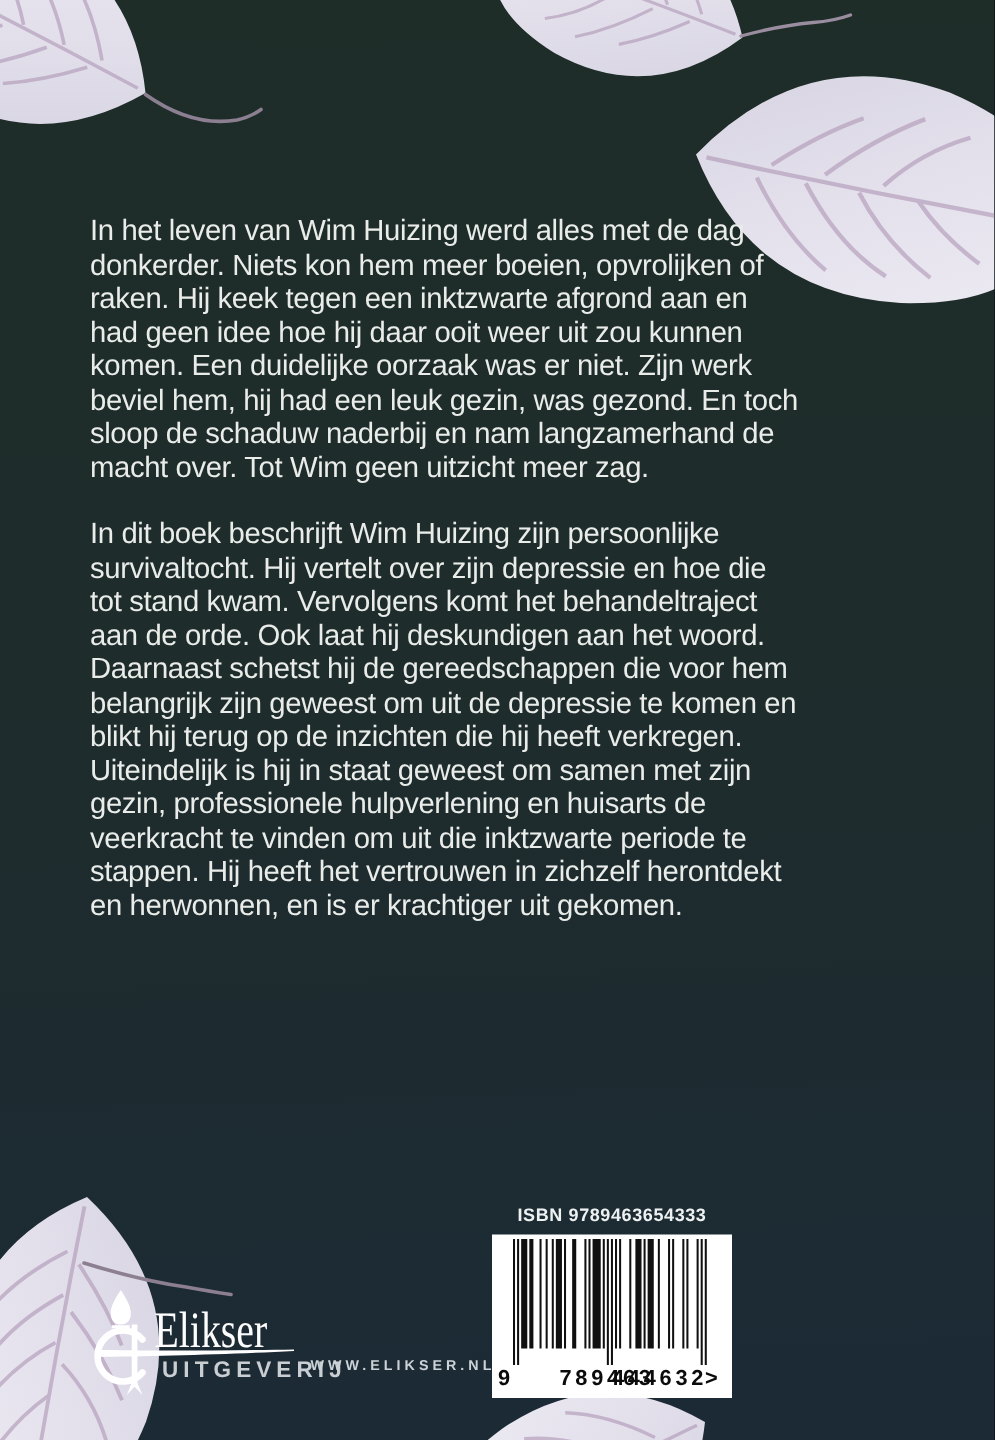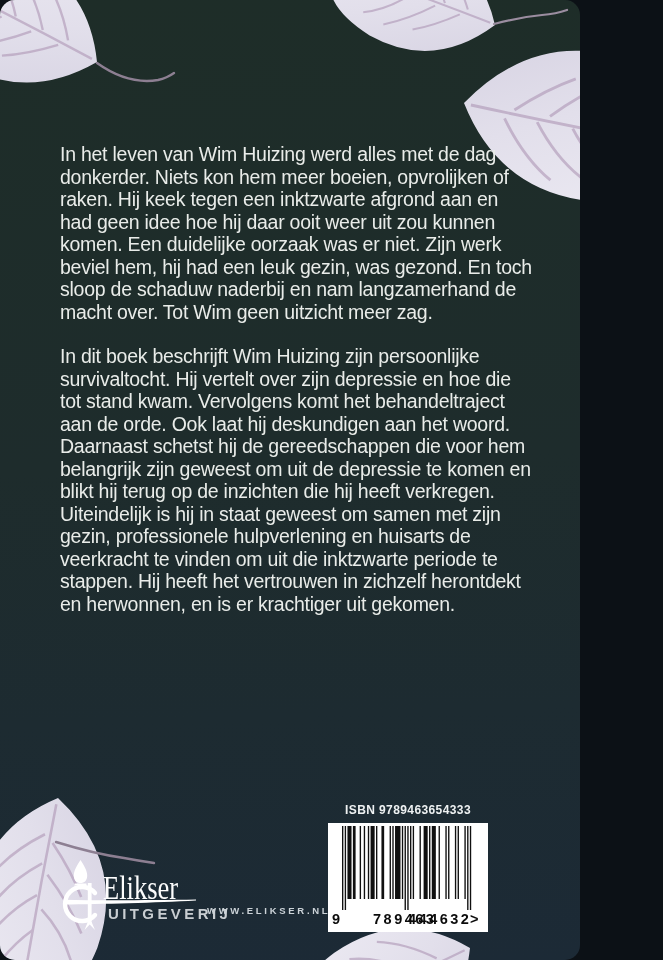--- a/index.html
+++ b/index.html
@@ -1,22 +1,21 @@
 <!DOCTYPE html>
 <html><head>
 <meta charset="utf-8">
 <style>
   html,body{margin:0;padding:0;background:#0c1116;}
   #cover{
     position:relative;
-    width:580px;height:960px;
+    width:663px;height:960px;
     overflow:hidden;
     background:linear-gradient(178deg,#1e2d28 0%,#1e2c2c 48%,#1c2a36 100%);
     font-family:"Liberation Sans", sans-serif;
-    border-radius:15px;
   }
   #leaf-layer{position:absolute;inset:0;pointer-events:none;}
   
   #blurb{
     position:absolute;left:60px;top:143px;width:565px;
     color:#e9ece9;
   }
   #blurb p{
     margin:0 0 22px 0;
     font-size:19.5px;line-height:22.5px;letter-spacing:-0.25px;

